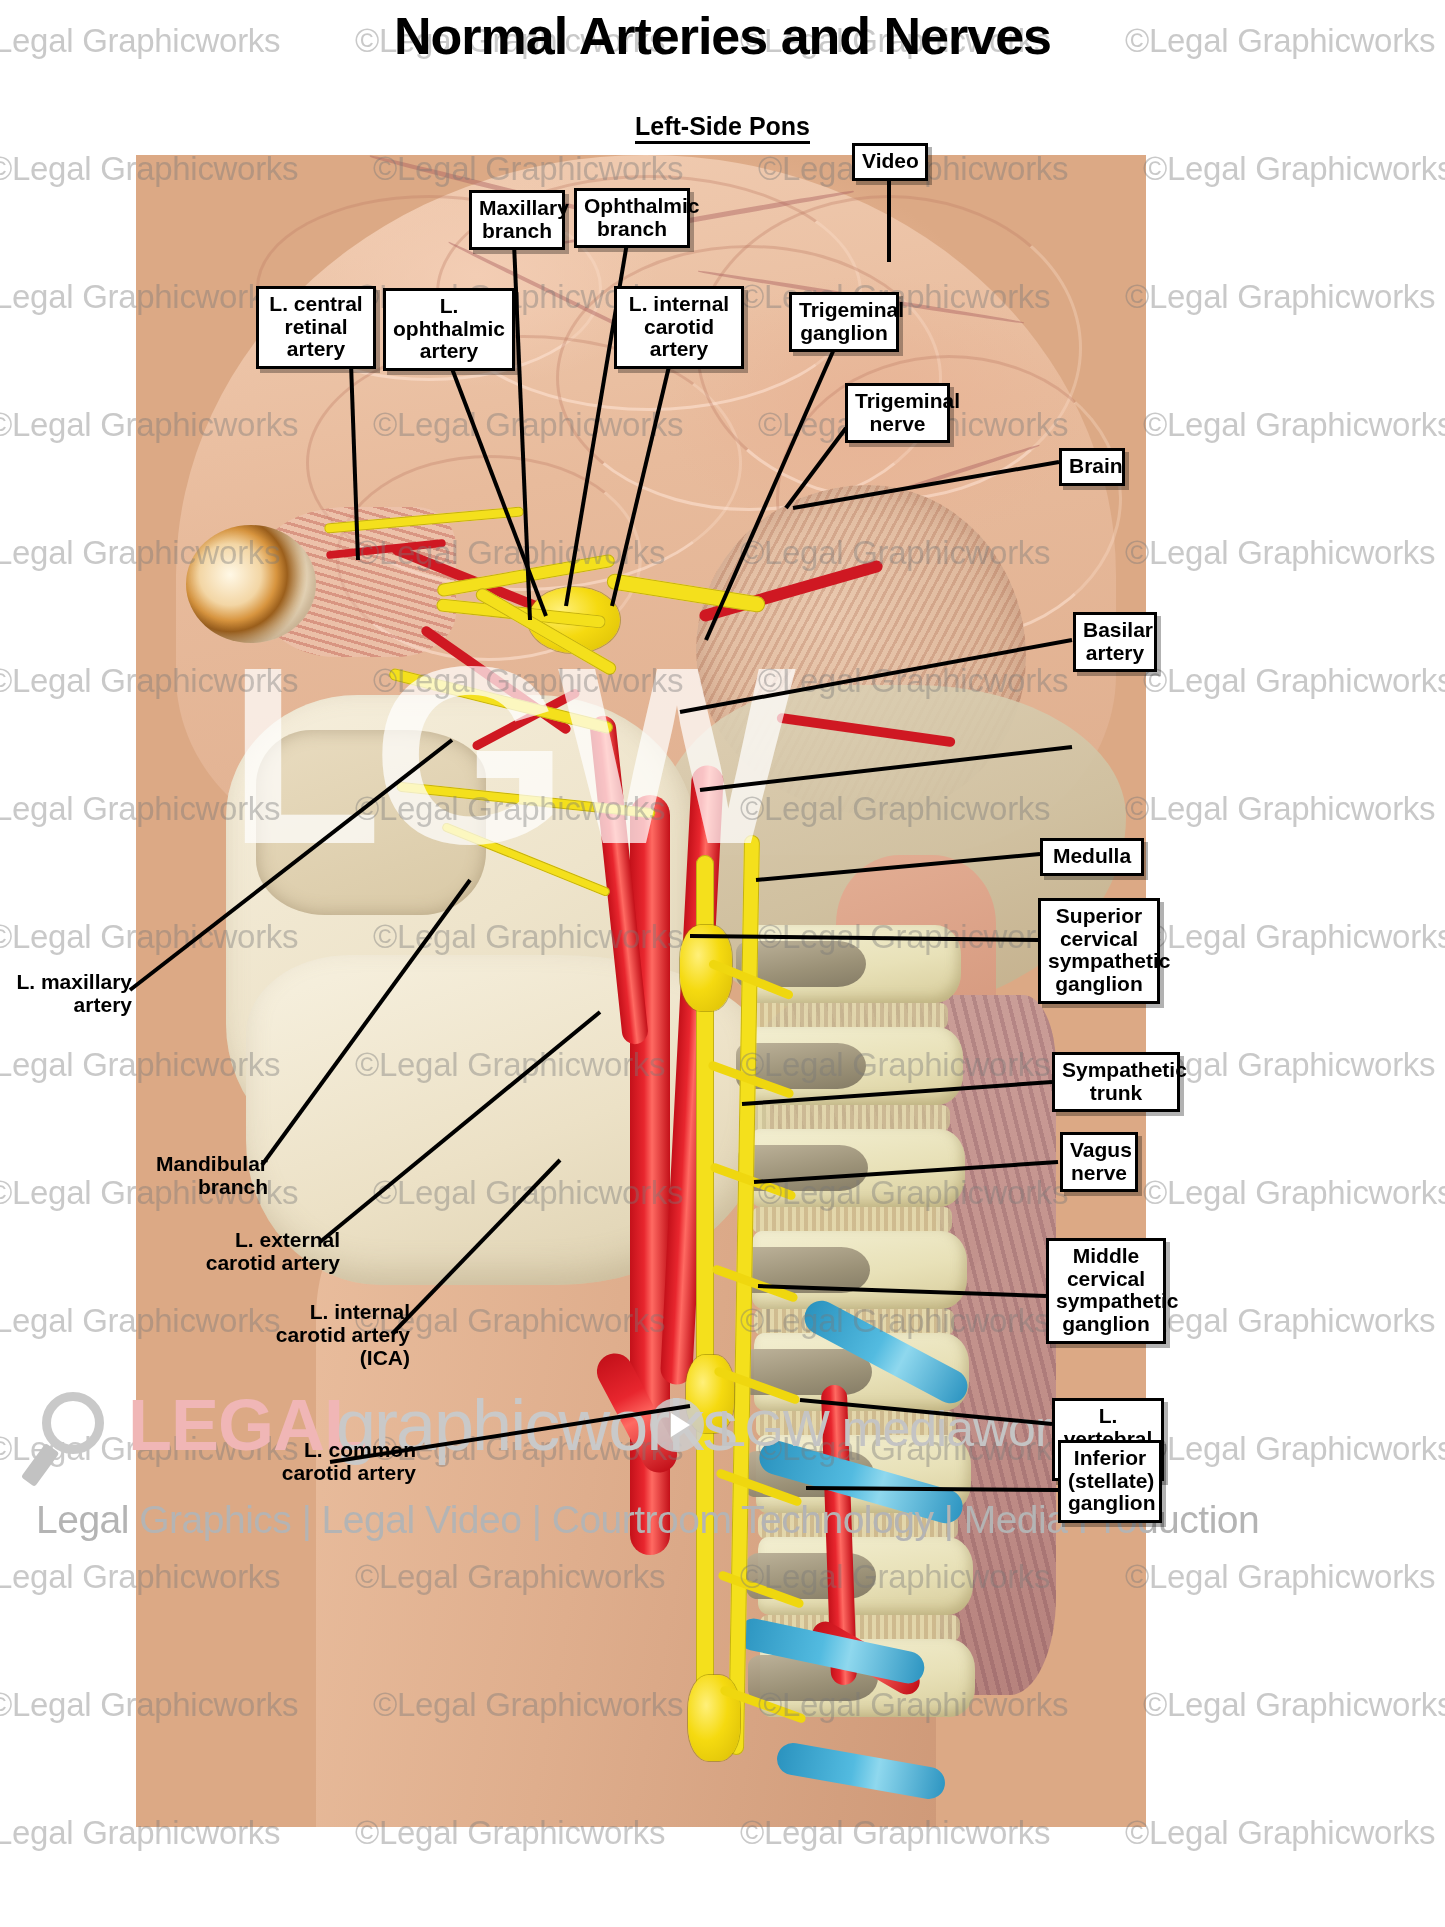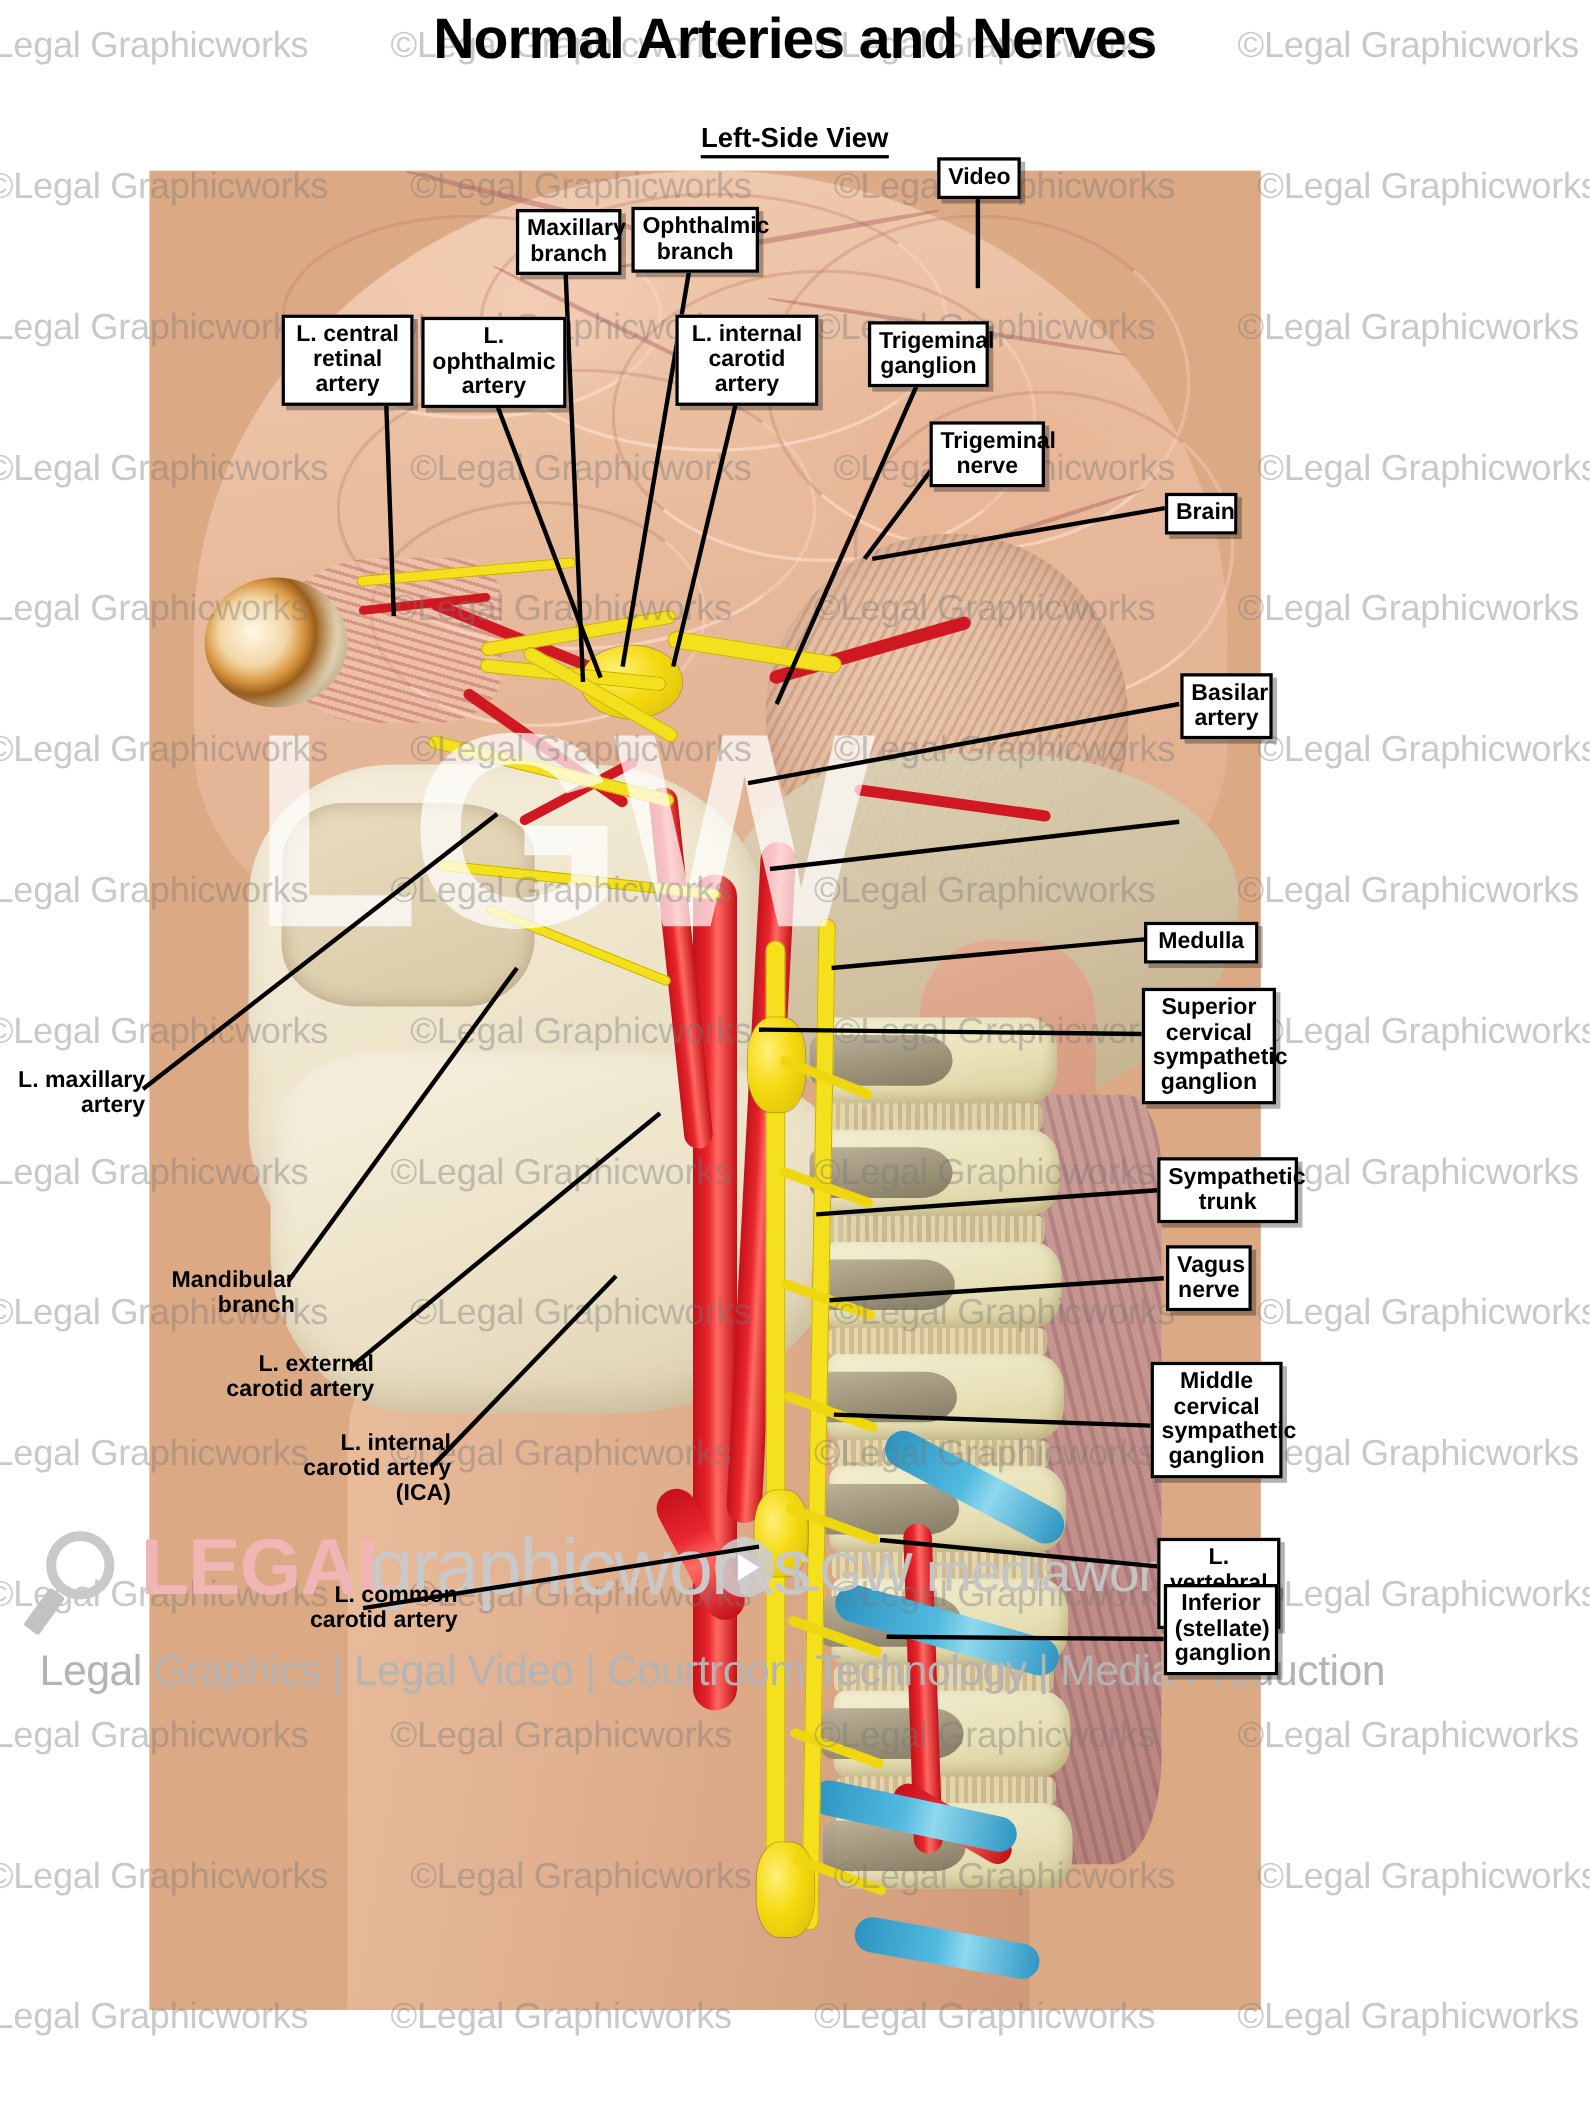--- a/index.html
+++ b/index.html
@@ -387,21 +387,21 @@
       <div class="wm" style="left: 373px; top: 1686px;">©Legal Graphicworks</div>
       <div class="wm" style="left: 758px; top: 1686px;">©Legal Graphicworks</div>
       <div class="wm" style="left: 1143px; top: 1686px;">©Legal Graphicworks</div>
       <div class="wm" style="left: -30px; top: 1814px;">©Legal Graphicworks</div>
       <div class="wm" style="left: 355px; top: 1814px;">©Legal Graphicworks</div>
       <div class="wm" style="left: 740px; top: 1814px;">©Legal Graphicworks</div>
       <div class="wm" style="left: 1125px; top: 1814px;">©Legal Graphicworks</div>
     </div>
 
   <div id="title">Normal Arteries and Nerves</div>
-  <div id="subtitle"><span>Left-Side View</span></div>
+  <div id="subtitle"><span>Left-Side Pons</span></div>
 
   <svg id="leaders" viewBox="0 0 1445 1927">
     <g stroke="#000" stroke-width="4" fill="none">
       <line x1="889" y1="172" x2="889" y2="262"></line>
       <line x1="514" y1="243" x2="530" y2="620"></line>
       <line x1="627" y1="243" x2="566" y2="606"></line>
       <line x1="350" y1="335" x2="358" y2="560"></line>
       <line x1="440" y1="337" x2="546" y2="616"></line>
       <line x1="676" y1="337" x2="612" y2="606"></line>
       <line x1="838" y1="340" x2="706" y2="640"></line>

